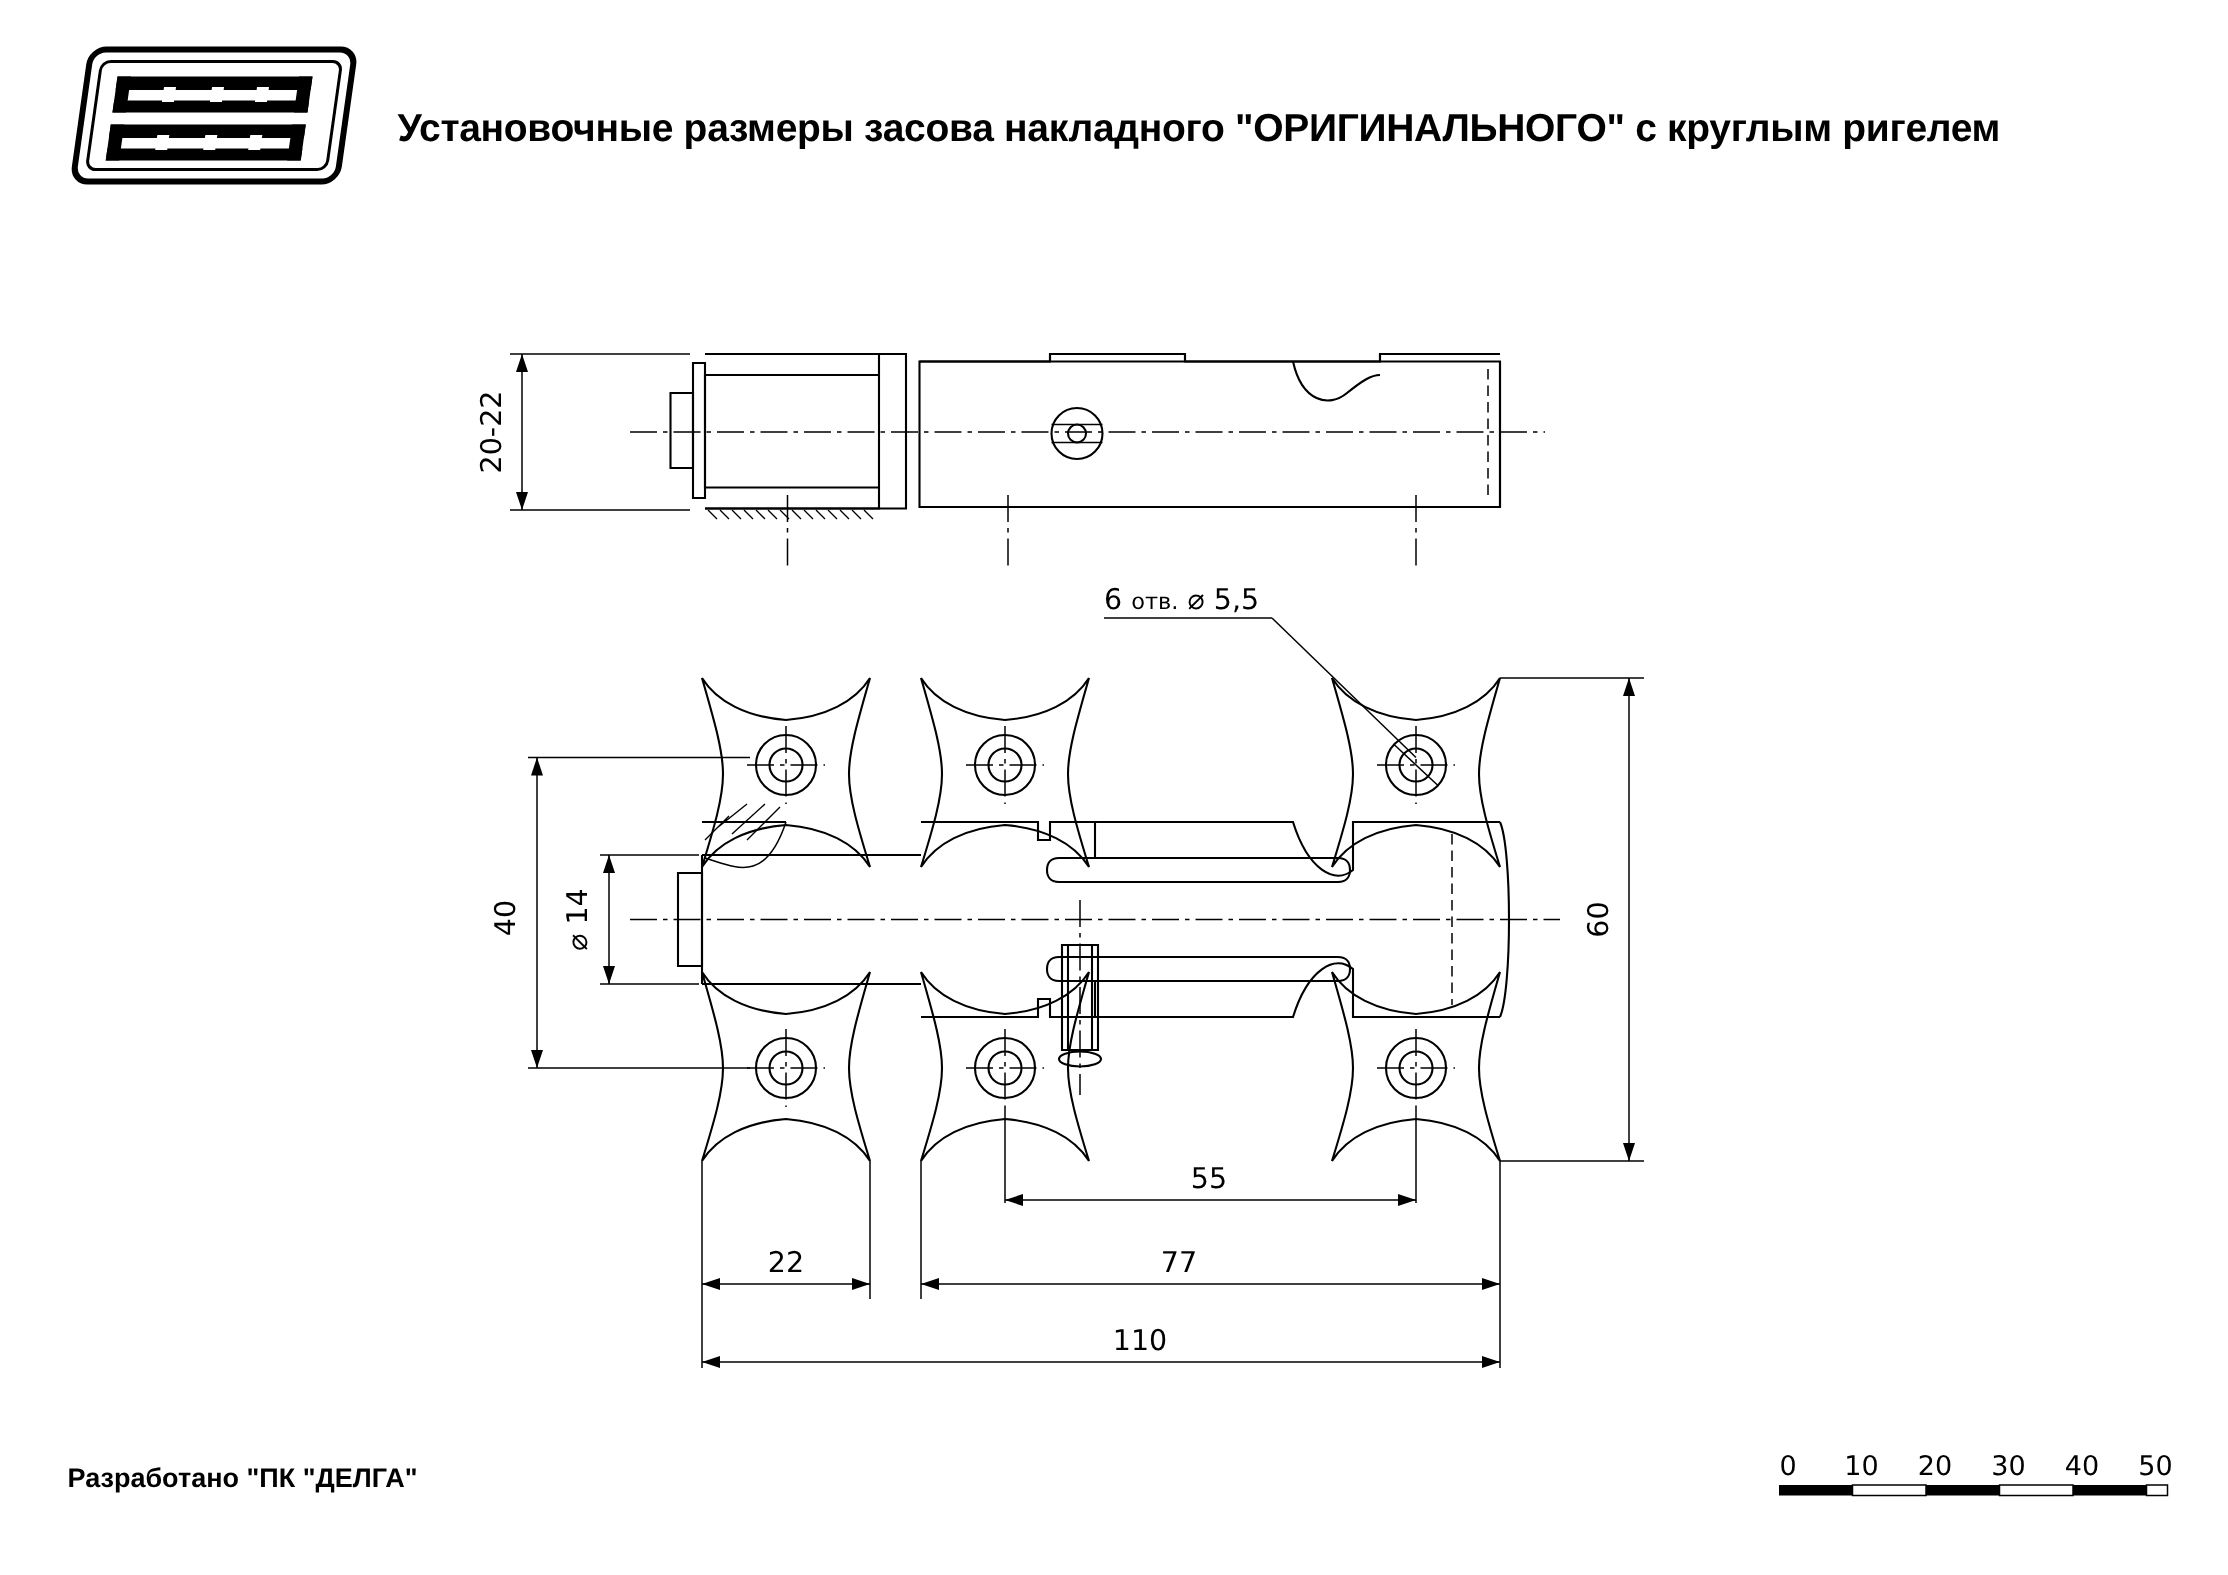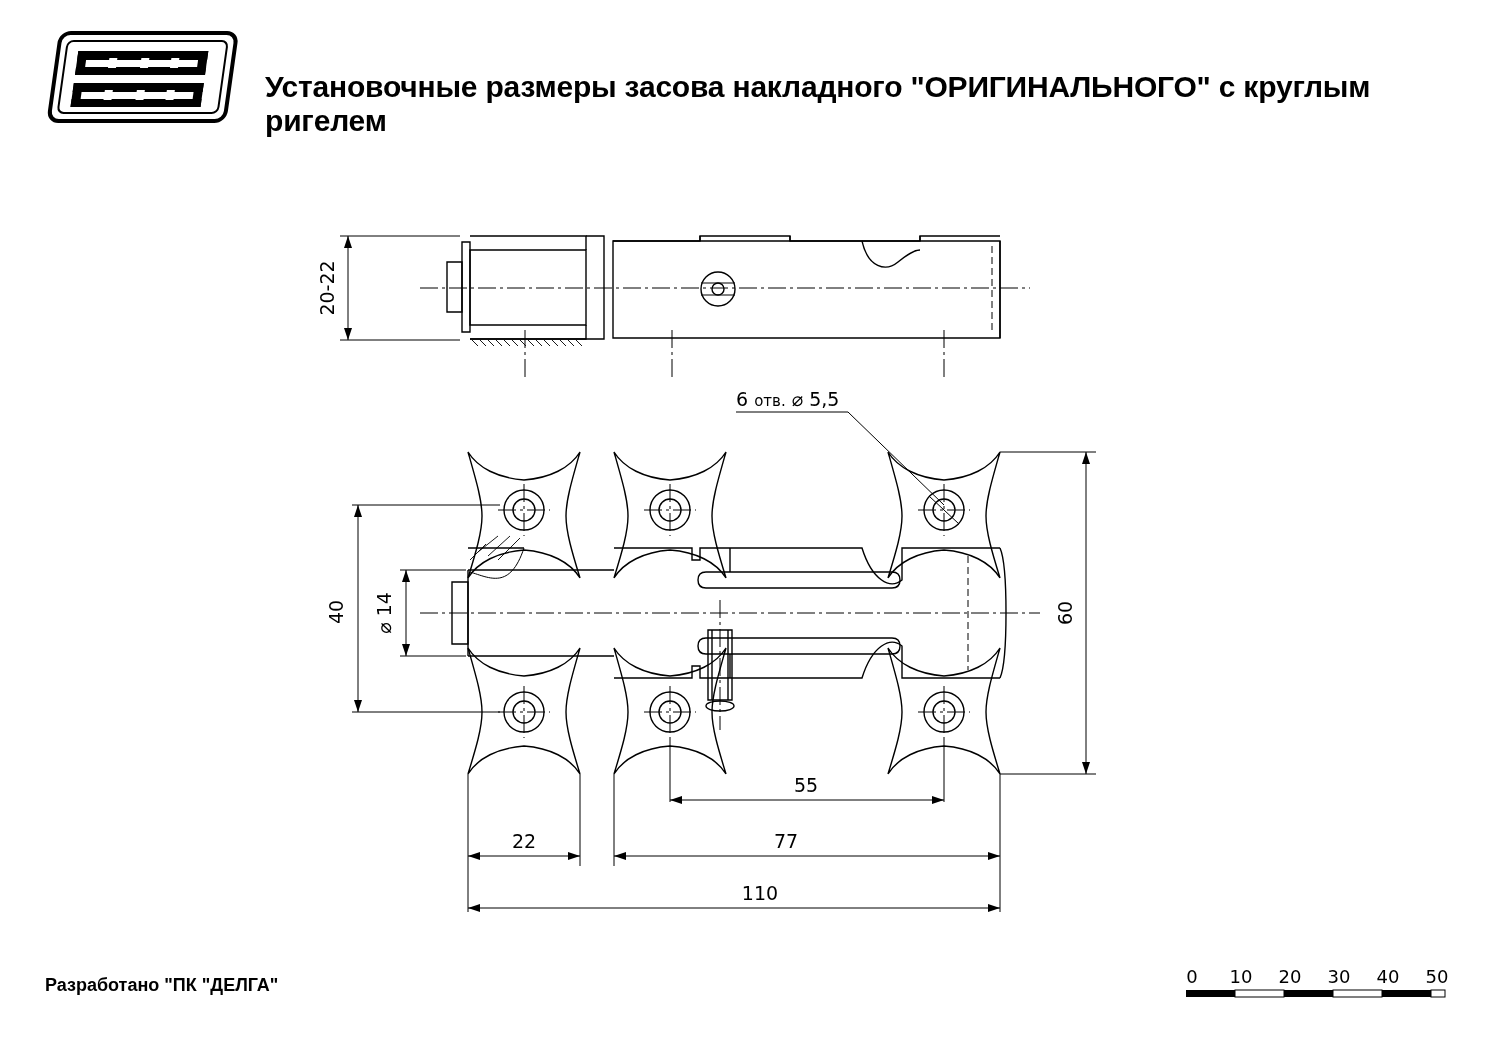--- a/index.html
+++ b/index.html
@@ -25,21 +25,21 @@
     top: 25px;
     width: 200px;
     height: 105px;
   }
   
   #title {
     position: absolute;
     left: 265px;
     top: 70px;
     width: 1190px;
-    font-size: 30px;
+    font-size: 26px;
     font-weight: bold;
     letter-spacing: -0.2px;
     color: #000;
   }
   
   #footer-note {
     position: absolute;
     left: 45px;
     top: 975px;
     font-size: 18px;

